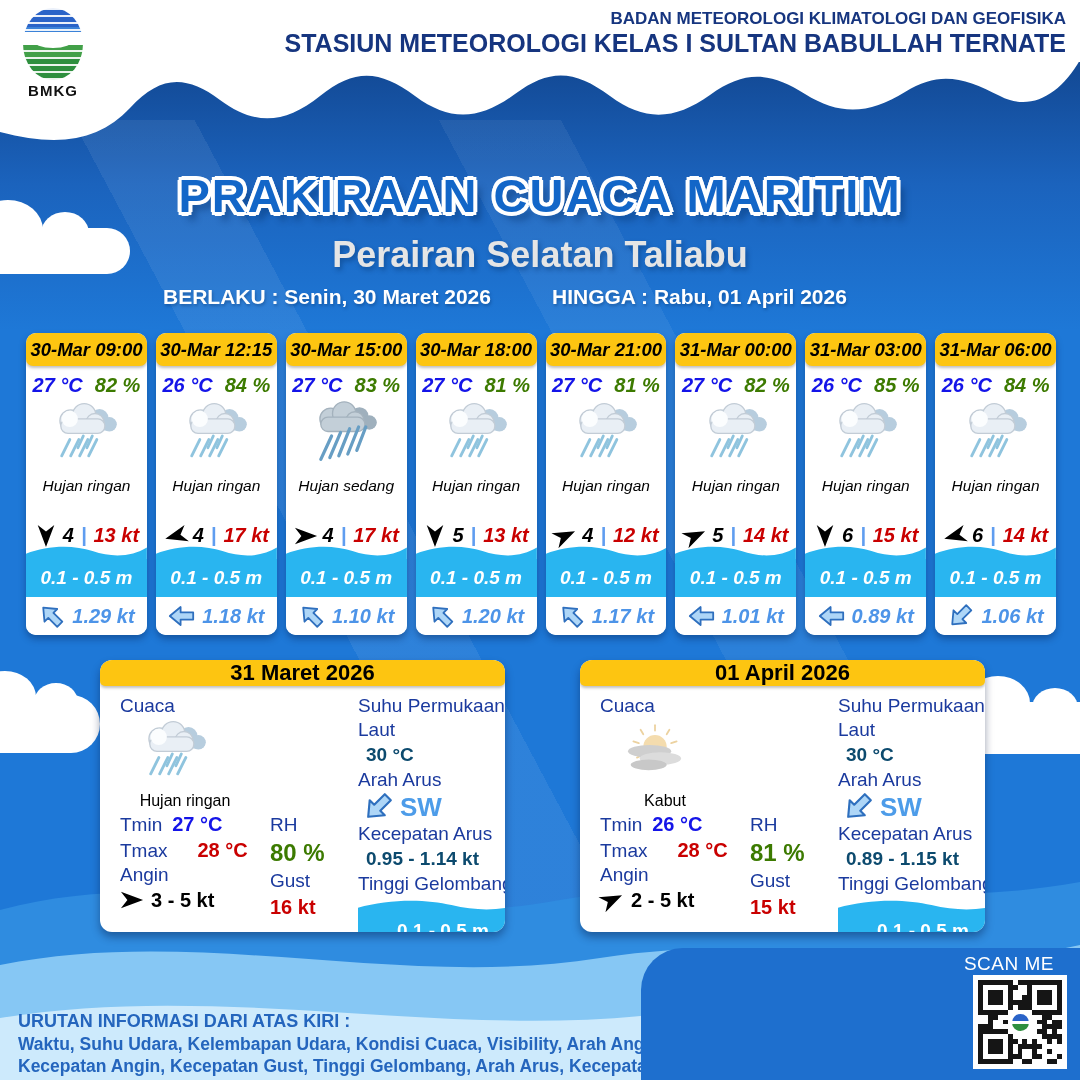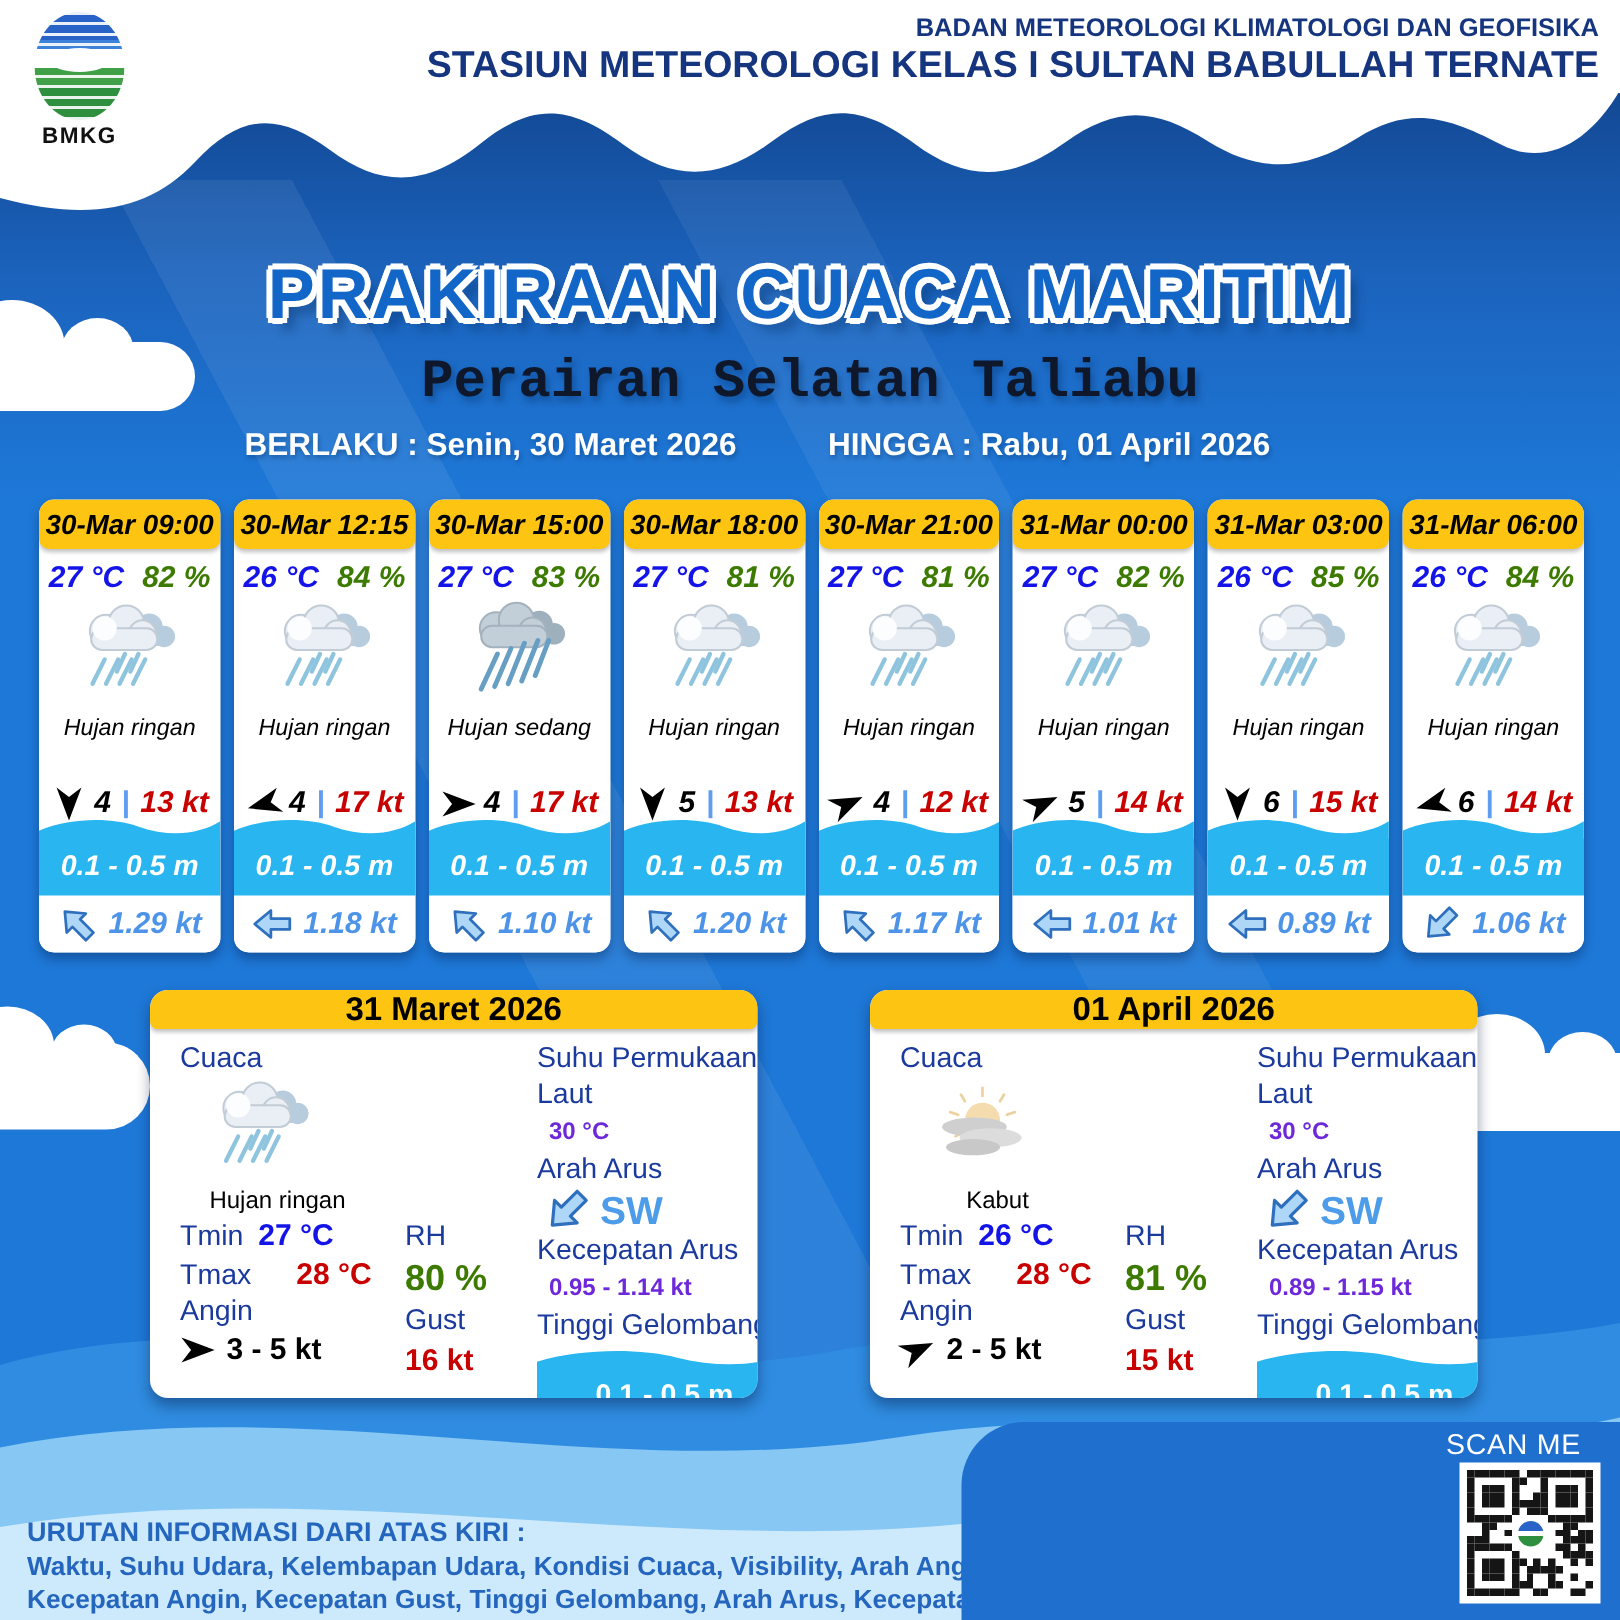--- a/index.html
+++ b/index.html
@@ -41,21 +41,21 @@
   .agency .l1{font-size:17px;line-height:20px;}
   .agency .l2{font-size:25px;line-height:28px;}
 
   
   .title-main{position:absolute;top:168px;width:100%;text-align:center;
     font-size:47px;font-weight:bold;letter-spacing:2px;color:#1266c8;
     text-shadow:-3px -3px 0 #fff,3px -3px 0 #fff,-3px 3px 0 #fff,3px 3px 0 #fff,
                 -4px 0 0 #fff,4px 0 0 #fff,0 -4px 0 #fff,0 4px 0 #fff,
                 7px 8px 7px rgba(0,40,90,.45);}
   .title-area{position:absolute;top:234px;width:100%;text-align:center;
-    font-size:36px;font-weight:bold;color:#0f172a;text-shadow:2px 3px 5px rgba(0,40,90,.4);font-family:Liberation Mono, monospace;}
+    font-size:36px;font-weight:bold;color:#e5e5e5;text-shadow:2px 3px 5px rgba(0,40,90,.4);}
   .valid{position:absolute;top:285px;color:#fff;font-weight:bold;font-size:21px;
          text-shadow:1px 2px 3px rgba(0,40,90,.35);}
   .valid.v1{left:163px;} .valid.v2{left:552px;}
 
   
   .hcards{position:absolute;top:333px;left:26px;right:24px;height:302px;display:flex;gap:9px;}
   .hcard{flex:1;background:#fff;border-radius:10px;box-shadow:0 4px 7px rgba(0,20,60,.35);
          display:flex;flex-direction:column;overflow:hidden;position:relative;font-style:italic;}
   .hhead{background:#fdc511;color:#000;font-weight:bold;font-size:18.5px;text-align:center;
          padding:6px 0 5px;border-radius:9px 9px 7px 7px;box-shadow:0 2px 3px rgba(0,0,0,.25);}
@@ -93,21 +93,21 @@
   .dcond{width:130px;text-align:center;font-size:16px;color:#000;line-height:21px;}
   .kv{display:flex;gap:10px;align-items:baseline;line-height:26px;}
   .kv .lbl{font-size:19px;}
   .vblue{color:#1414e8;font-weight:bold;font-size:20px;}
   .vred{color:#c90000;font-weight:bold;font-size:20px;margin-left:20px;}
   .dwind{display:flex;align-items:center;gap:7px;font-weight:bold;font-size:20px;color:#000;line-height:26px;}
   .midcol{padding-top:118px;}
   .vgreen{color:#3c7a00;font-weight:bold;font-size:24px;line-height:30px;}
   .vred2{color:#c90000;font-weight:bold;font-size:20px;line-height:26px;}
   .midcol .lbl{line-height:26px;}
-  .vlblue{color:#6d28d9;font-weight:bold;font-size:16px;line-height:26px;padding-left:8px;}
+  .vlblue{color:#0c4a6e;font-weight:bold;font-size:19px;line-height:26px;padding-left:8px;}
   .arusrow{display:flex;align-items:center;gap:6px;line-height:30px;padding-left:4px;}
   .arusrow .carrow{width:32px;height:26px;}
   .vlblue-big{color:#4d9ce9;font-weight:bold;font-size:26px;}
   .dwavebox{position:relative;width:170px;background:#29b5f0;height:36px;margin-top:17px;
             display:flex;align-items:center;justify-content:center;color:#fff;font-weight:bold;font-size:19px;}
 
   
   .footer{position:absolute;left:18px;top:1010px;color:#2465bd;font-weight:bold;}
   .footer .fh{font-size:18px;line-height:23px;}
   .footer .fl{font-size:17.5px;line-height:22px;}

